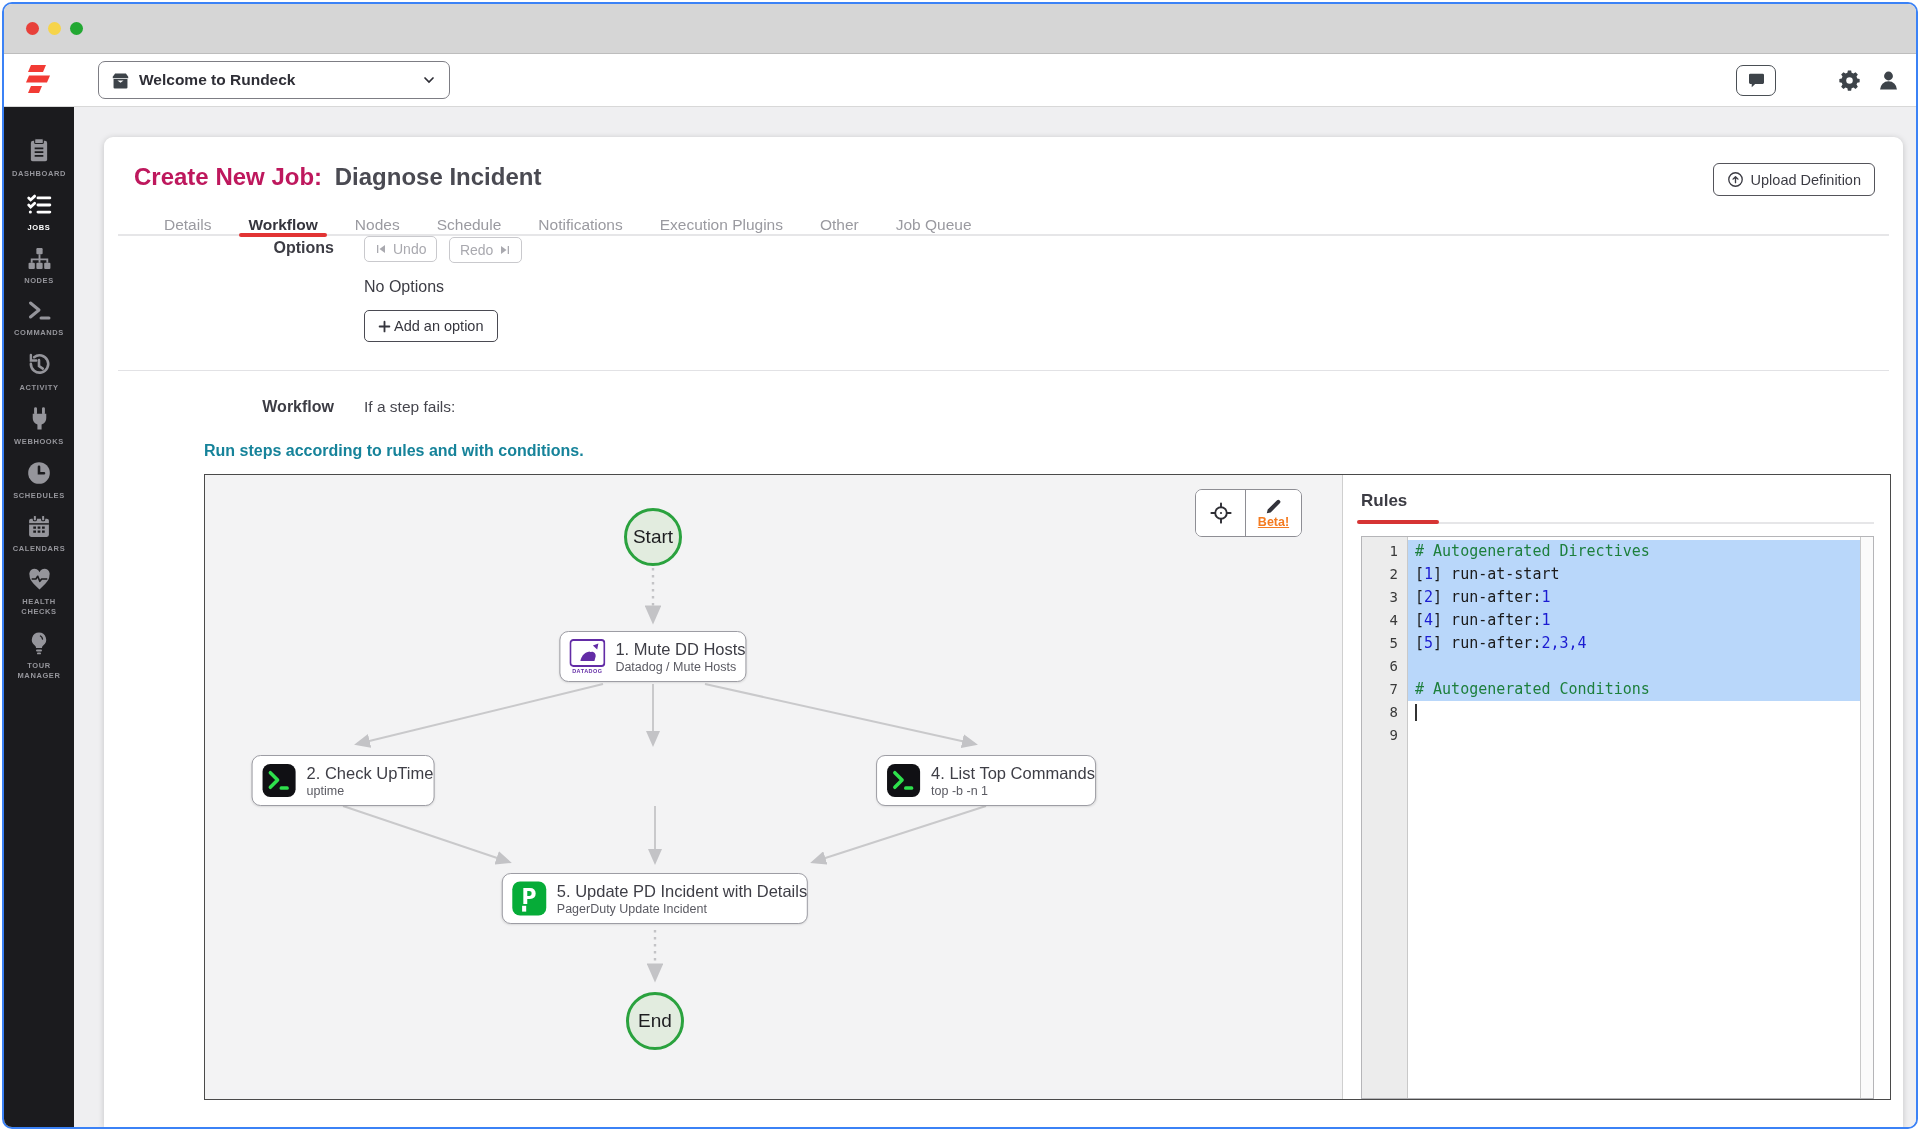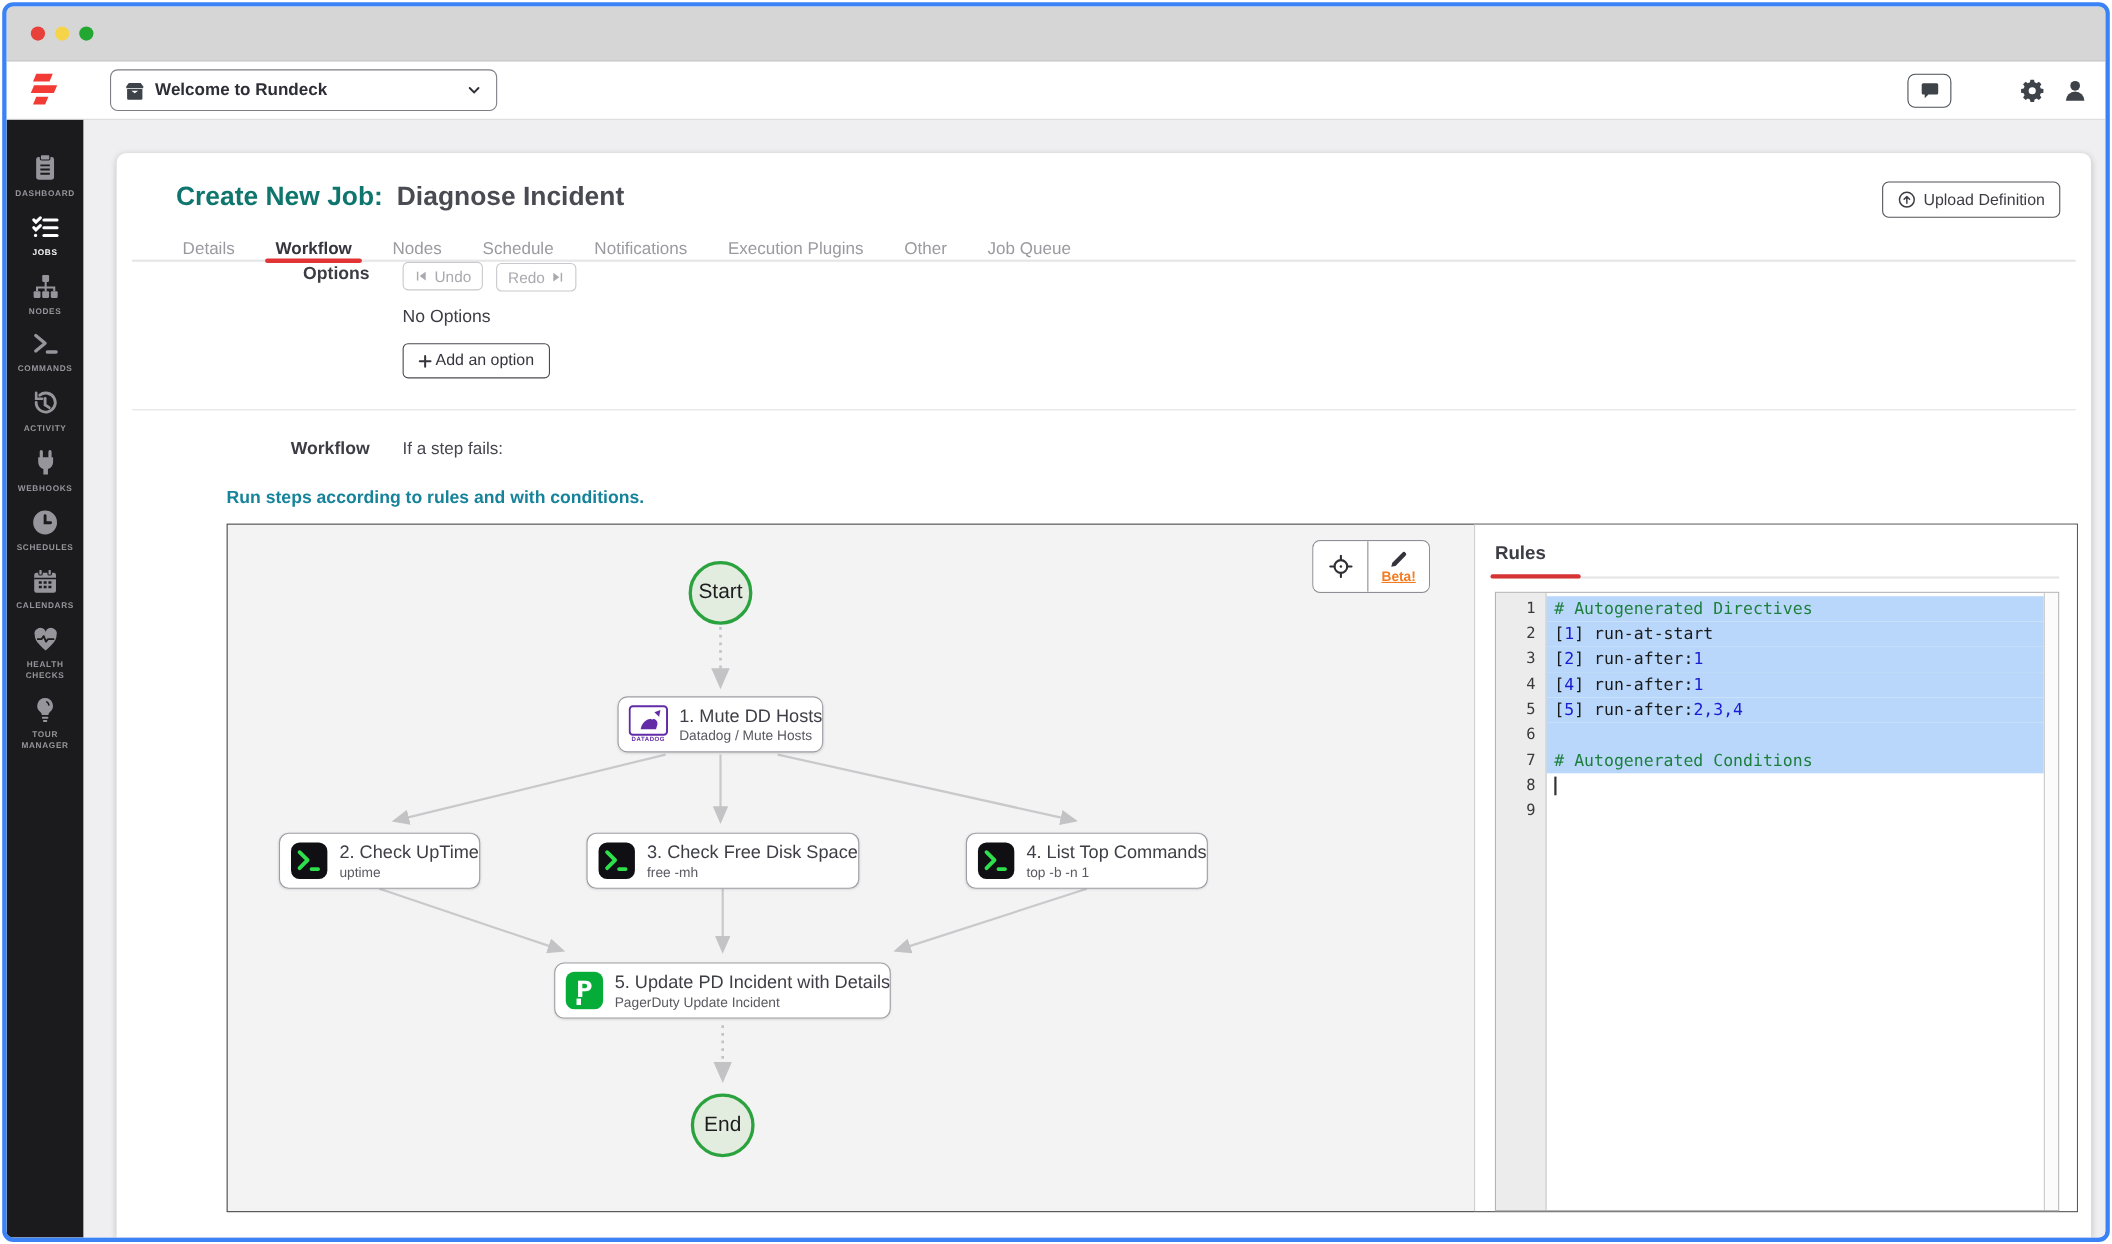--- a/index.html
+++ b/index.html
@@ -1,17 +1,17 @@
 <!DOCTYPE html>
 <html><head>
 <meta charset="utf-8">
 <style>
   * { box-sizing: border-box; margin: 0; padding: 0; }
   html,body { width:1920px; height:1131px; background:#fff; font-family:"Liberation Sans", sans-serif; }
-  .window { position:absolute; inset:2px; border:4px solid #3b82f6; border-radius:10px; overflow:hidden;
+  .window { position:absolute; inset:2px; border:2px solid #3b82f6; border-radius:10px; overflow:hidden;
             display:flex; flex-direction:column; background:#fff; }
 
   
   .titlebar { height:50px; background:#d6d6d6; border-bottom:1px solid #bdbdbd; display:flex; align-items:center; padding-left:22px; flex:0 0 auto;}
   .tl-dot { width:13px; height:13px; border-radius:50%; margin-right:9px; }
   .tl-red{background:#e8403a;} .tl-yellow{background:#f6d44a;} .tl-green{background:#22a832;}
 
   
   .appheader { height:53px; background:#fff; border-bottom:1px solid #d8d8d8; display:flex; align-items:center; flex:0 0 auto;}
   .logo-wrap { width:70px; display:flex; justify-content:center; }
@@ -30,21 +30,21 @@
   .sb-item.active { color:#ffffff; }
   .sb-item svg { display:block; margin:0 auto; }
   .sb-label { display:block; width:60px; margin:5px auto 0; font-size:7.5px; letter-spacing:.6px; line-height:1.35; font-weight:600;}
 
   .main { flex:1; background:#efeff1; padding:30px 13px 0 30px; min-width:0; }
   .card { background:#fff; border-radius:9px 9px 0 0; box-shadow:0 1px 6px rgba(0,0,0,.18); height:100%; overflow:hidden;}
 
   
   .card-head { display:flex; align-items:flex-start; justify-content:space-between; padding:26px 28px 0 30px; }
   .page-title { font-size:24px; font-weight:700; }
-  .page-title .pt-prefix { color:#0f766e;margin-left:24px; }
+  .page-title .pt-prefix { color:#be185d; }
   .page-title .pt-name { color:#4a4a52; margin-left:6px;}
   .upload-btn { display:flex; align-items:center; gap:7px; border:1.5px solid #53535a; border-radius:6px; background:#fff;
                 padding:7px 13px; font-size:14.5px; color:#3c3c44; cursor:pointer; font-weight:500;}
 
   
   .tabbar { margin:20px 14px 0 14px; padding-left:46px; display:flex; gap:37px; border-bottom:2px solid #e6e6e8; }
   .tab { font-size:15.5px; color:#9a9aa0; cursor:pointer; position:relative; }
   .tab.active { color:#35353d; font-weight:700; }
   .tab.active::after { content:""; position:absolute; left:-9px; right:-9px; bottom:-3px; height:4px; background:#e23434; border-radius:2px;}
 
@@ -366,33 +366,20 @@
                     <path d="M9 10l7.5 7.5L9 25" stroke="#2ee04c" stroke-width="3.6" fill="none" stroke-linecap="round" stroke-linejoin="round"></path>
                     <rect x="18.5" y="24" width="9.5" height="3.6" rx="1.6" fill="#2ee04c"></rect>
                   </svg>
               </span>
               <span class="step-text">
                 <span class="step-title">2. Check UpTime</span>
                 <span class="step-sub">uptime</span>
               </span>
             </div>
 
-            <div class="step-node" style="left:450px; top:280px;">
-              <span style="display:flex;">
-                <svg width="35" height="35" viewBox="0 0 36 36">
-                    <rect x="1" y="1" width="34" height="34" rx="8" fill="#101014"></rect>
-                    <path d="M9 10l7.5 7.5L9 25" stroke="#2ee04c" stroke-width="3.6" fill="none" stroke-linecap="round" stroke-linejoin="round"></path>
-                    <rect x="18.5" y="24" width="9.5" height="3.6" rx="1.6" fill="#2ee04c"></rect>
-                  </svg>
-              </span>
-              <span class="step-text">
-                <span class="step-title">3. Check Free Disk Space</span>
-                <span class="step-sub">free -mh</span>
-              </span>
-            </div>
 
             <div class="step-node" style="left:781px; top:280px;">
               <span style="display:flex;">
                 <svg width="35" height="35" viewBox="0 0 36 36">
                     <rect x="1" y="1" width="34" height="34" rx="8" fill="#101014"></rect>
                     <path d="M9 10l7.5 7.5L9 25" stroke="#2ee04c" stroke-width="3.6" fill="none" stroke-linecap="round" stroke-linejoin="round"></path>
                     <rect x="18.5" y="24" width="9.5" height="3.6" rx="1.6" fill="#2ee04c"></rect>
                   </svg>
               </span>
               <span class="step-text">

